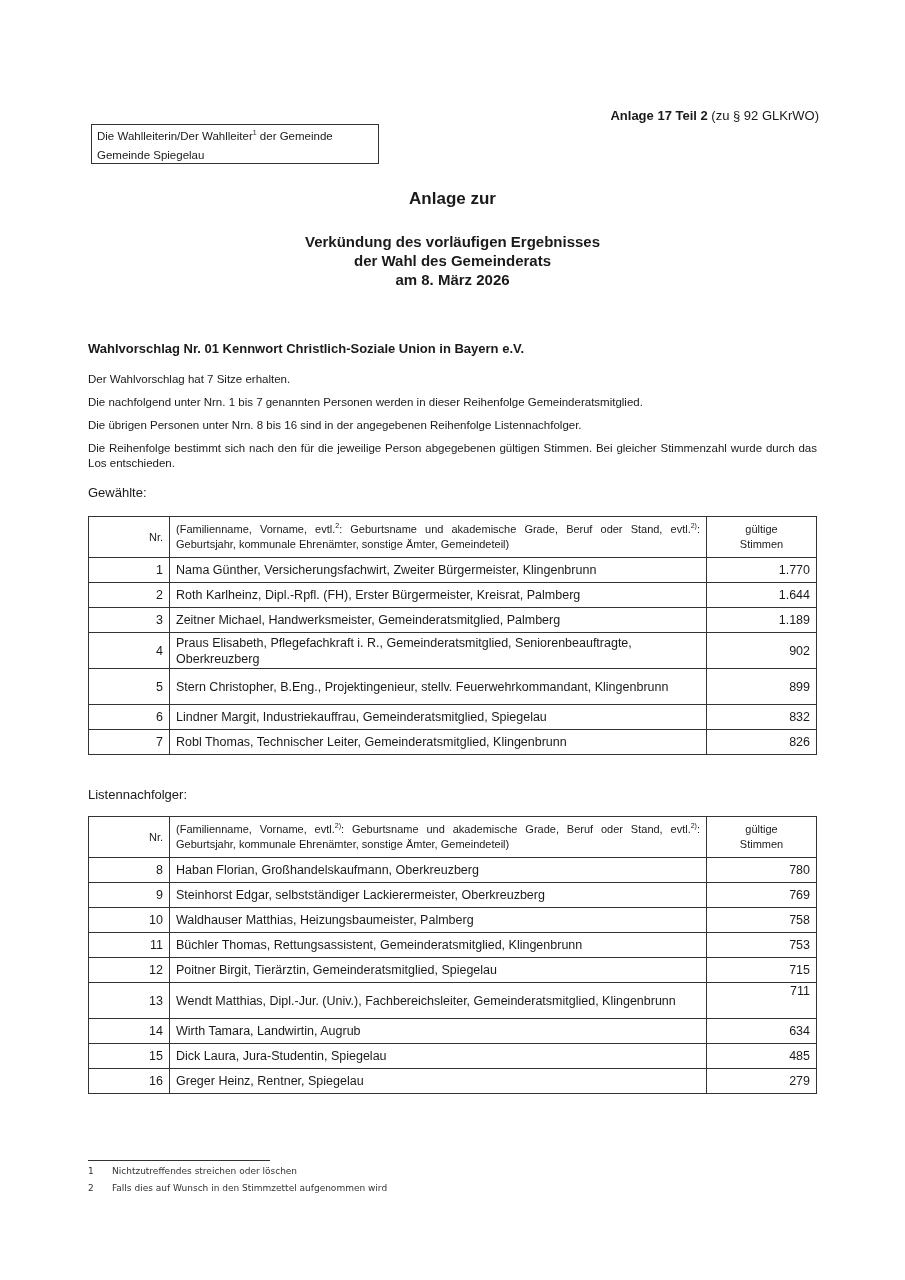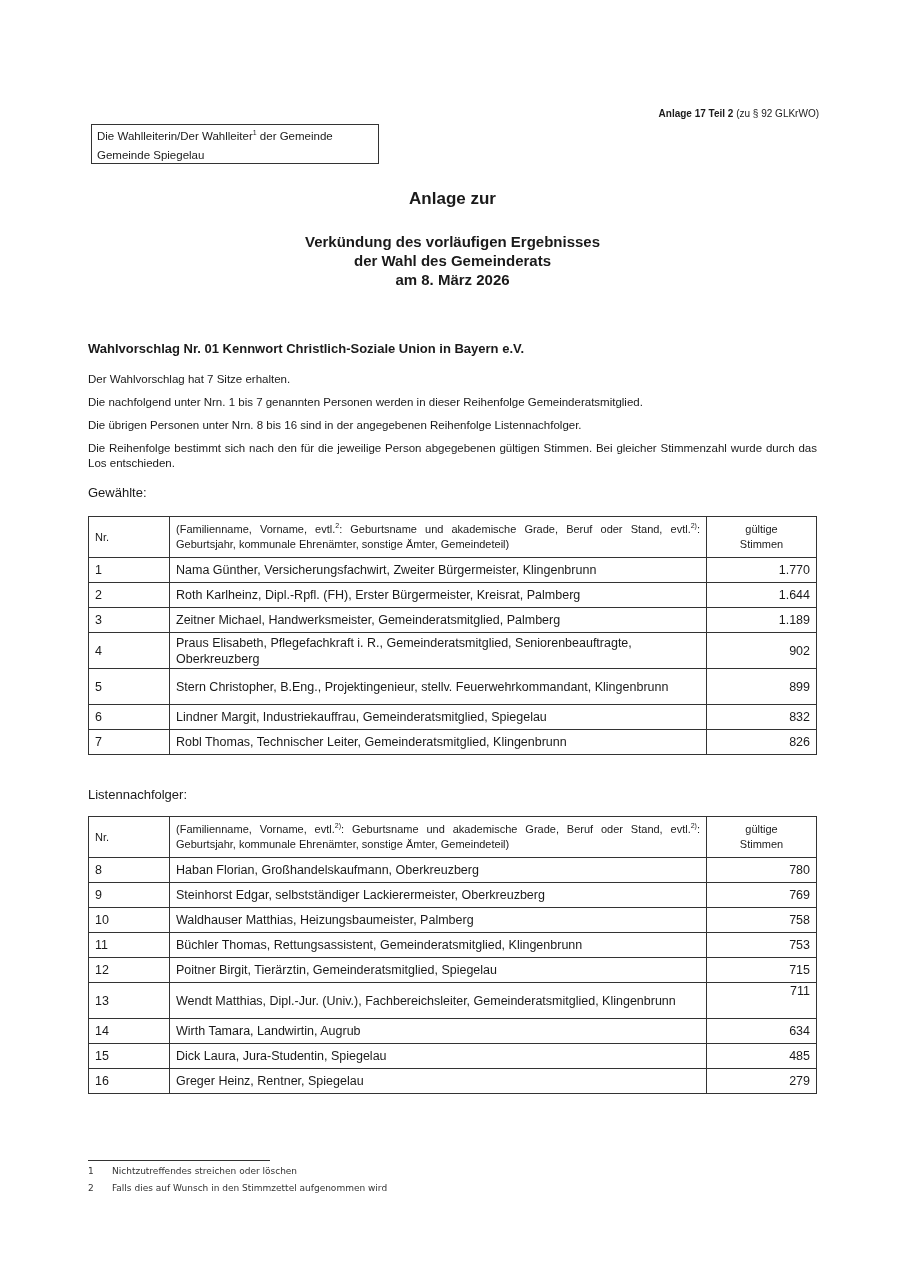--- a/index.html
+++ b/index.html
@@ -1,32 +1,32 @@
 <!DOCTYPE html>
 <html><head>
 <meta charset="utf-8">
 <style>
   html, body { margin: 0; padding: 0; background: #ffffff; }
   body { width: 905px; height: 1280px; position: relative; font-family: "Liberation Sans", sans-serif; color: #1a1a1a; overflow: hidden; }
-  .anlage-ref { position: absolute; top: 108px; right: 86px; font-size: 10px; }
+  .anlage-ref { position: absolute; top: 108px; right: 86px; font-size: 13px; }
   .anlage-ref b { font-weight: bold; }
   .leiter-box { position: absolute; left: 91px; top: 124px; width: 288px; height: 40px; border: 1.5px solid #333; padding: 2px 0 0 5px; box-sizing: border-box; font-size: 11.5px; line-height: 19px; }
   .leiter-box sup { font-size: 7px; vertical-align: super; line-height: 0; }
   .title-block { position: absolute; left: 0; width: 905px; text-align: center; font-weight: bold; }
   .t1 { top: 189px; font-size: 17px; }
   .t2 { top: 232px; font-size: 15px; line-height: 19px; }
   .section-title { position: absolute; left: 88px; top: 341px; font-size: 13px; font-weight: bold; }
   .para { position: absolute; left: 88px; width: 729px; font-size: 11.5px; line-height: 15px; text-align: justify; }
   .p1 { top: 372px; } .p2 { top: 395px; } .p3 { top: 418px; } .p4 { top: 441px; }
   .label { position: absolute; left: 88px; font-size: 13px; }
   .lbl1 { top: 485px; } .lbl2 { top: 787px; }
   table.results { position: absolute; left: 88px; width: 729px; border-collapse: collapse; font-size: 12.5px; }
   table.results td, table.results th { border: 1.5px solid #333; padding: 0 6px; font-weight: normal; }
   table.results th { font-size: 11px; line-height: 15px; height: 40px; }
-  .col-nr { width: 68px; text-align: left; margin-top: 40px; }
+  .col-nr { width: 68px; text-align: right; margin-top: 40px; }
   .col-name { text-align: left; }
   .col-votes { width: 97px; text-align: right; }
   th.col-name { text-align: justify; }
   th.col-votes { text-align: center; margin-left: 16px; }
   th sup { font-size: 7px; line-height: 0; }
   tr.r1 td { height: 24px; }
   tr.r2 td { height: 35px; line-height: 16px; }
   td.top { vertical-align: top; padding-top: 3px; margin-top: 15px; }
   #tbl-gew { top: 516px; }
   #tbl-list { top: 816px; }

